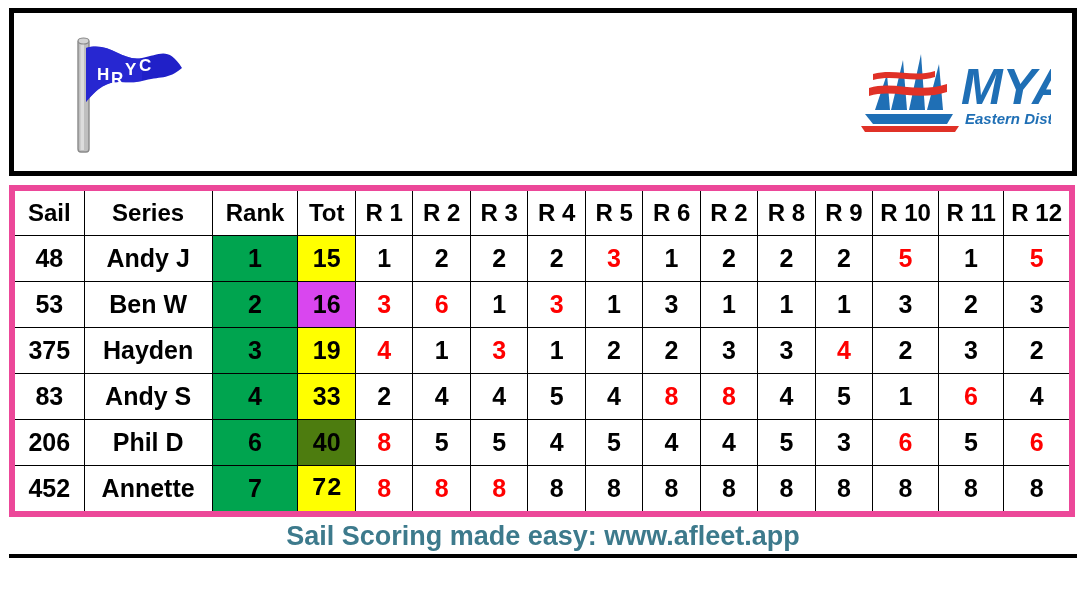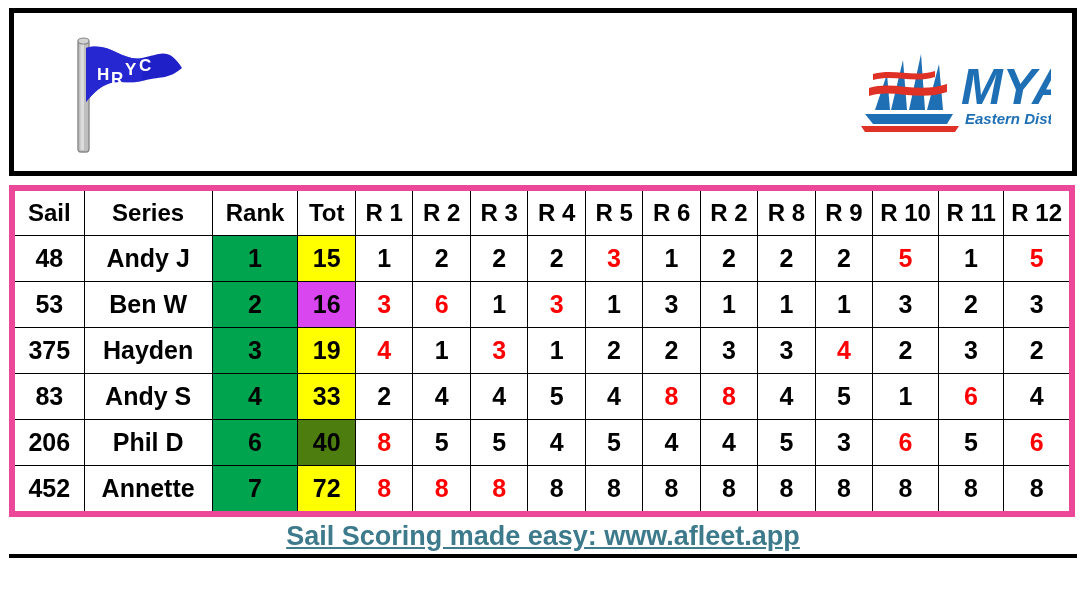--- a/index.html
+++ b/index.html
@@ -112,21 +112,20 @@
 
   
   .footer {
     margin-top: 4px;
     text-align: center;
   }
   .footer-link {
     font-size: 27px;
     font-weight: bold;
     color: #3D7A8C;
-    text-decoration: underline;
     cursor: pointer;
     display: inline-block;
   }
   .footer-rule {
     margin-top: 2px;
     height: 4px;
     background: #000000;
     width: 100%;
   }
 </style>
@@ -287,21 +286,21 @@
             <td class="col-race" style="color: rgb(0, 0, 0);">5</td>
             <td class="col-race" style="color: rgb(0, 0, 0);">3</td>
             <td class="col-race-wide discard" style="color: rgb(255, 0, 0);">6</td>
             <td class="col-race-wide" style="color: rgb(0, 0, 0);">5</td>
             <td class="col-race-wide discard" style="color: rgb(255, 0, 0);">6</td>
           </tr>
           <tr>
             <td class="col-sail">452</td>
             <td class="col-sailor">Annette</td>
             <td class="col-rank rank-cell" style="background: rgb(0, 164, 79);">7</td>
-            <td class="col-tot tot-cell" style="background: rgb(255, 255, 0);">72</td>
+            <td class="col-tot tot-cell" style="background: rgb(255, 255, 0); font-family: Liberation Mono, monospace;">72</td>
             <td class="col-race discard" style="color: rgb(255, 0, 0);">8</td>
             <td class="col-race discard" style="color: rgb(255, 0, 0);">8</td>
             <td class="col-race discard" style="color: rgb(255, 0, 0);">8</td>
             <td class="col-race" style="color: rgb(0, 0, 0);">8</td>
             <td class="col-race" style="color: rgb(0, 0, 0);">8</td>
             <td class="col-race" style="color: rgb(0, 0, 0);">8</td>
             <td class="col-race" style="color: rgb(0, 0, 0);">8</td>
             <td class="col-race" style="color: rgb(0, 0, 0);">8</td>
             <td class="col-race" style="color: rgb(0, 0, 0);">8</td>
             <td class="col-race-wide" style="color: rgb(0, 0, 0);">8</td>

